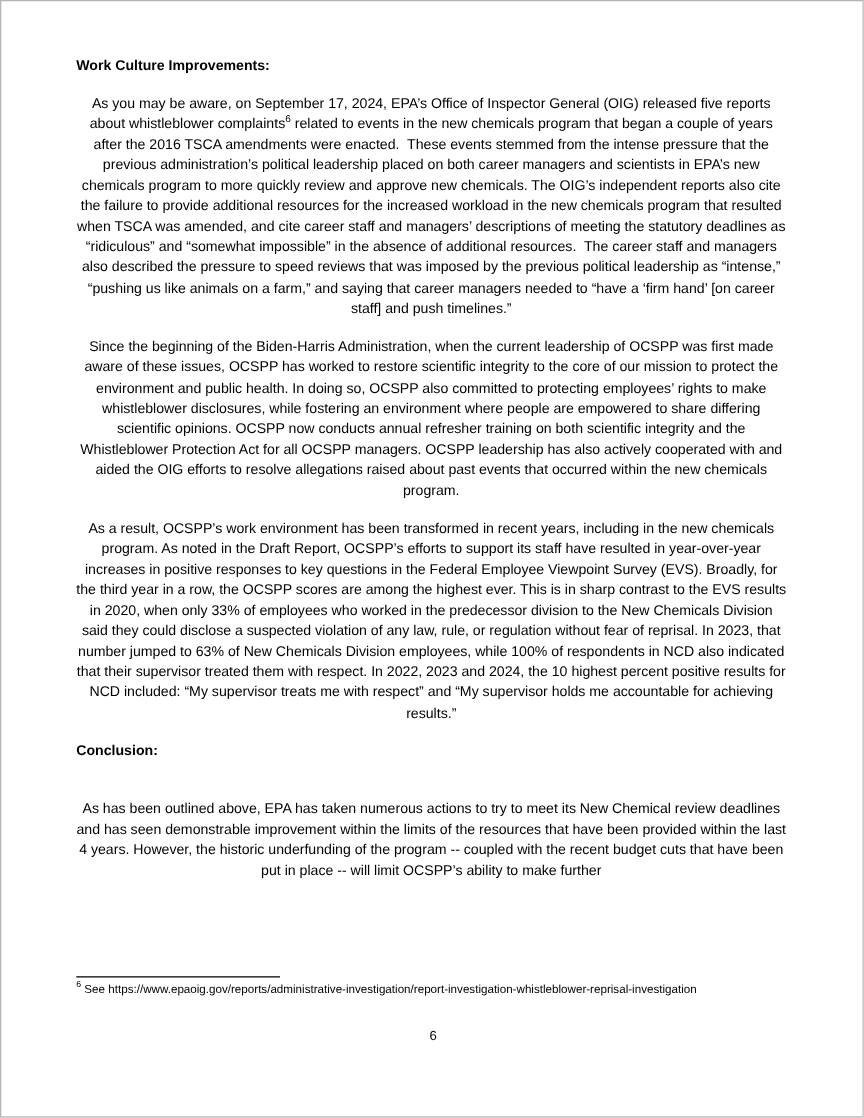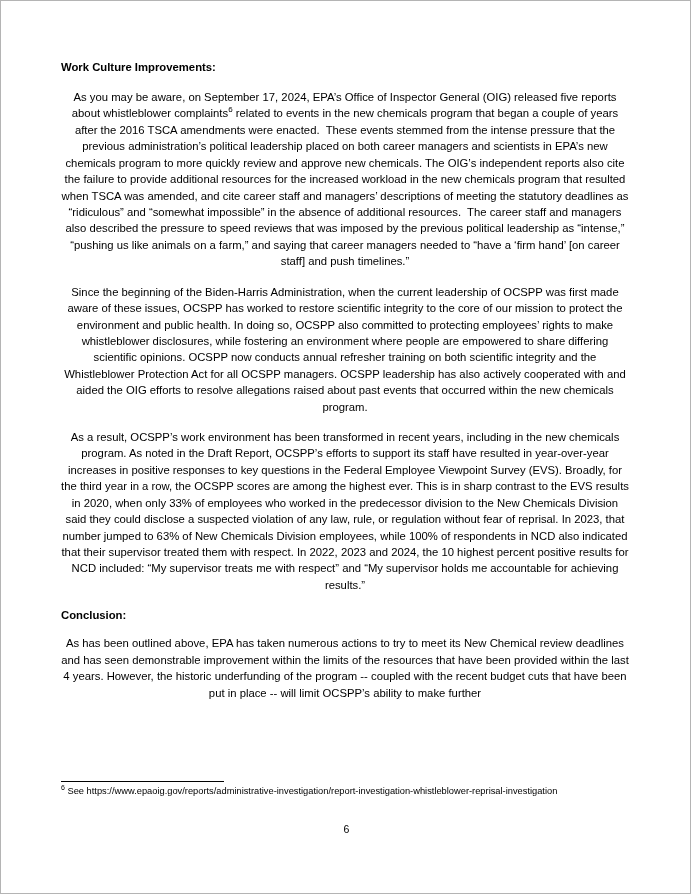--- a/index.html
+++ b/index.html
@@ -15,40 +15,40 @@
     width: 691px;
     height: 894px;
     background: #ffffff;
     box-sizing: border-box;
     overflow: hidden;
     border: 1px solid #b4b4b4;
   }
   .content {
     position: absolute;
     left: 60px;
-    top: 58px;
+    top: 44px;
     width: 568px;
   }
   .heading {
     font-size: 11.3px;
     font-weight: bold;
     color: #000;
     line-height: 1.42;
     margin: 0 0 14px 0;
   }
   .para {
     font-size: 11.3px;
     color: #000;
     line-height: 1.455;
     margin: 0 0 14px 0;
     text-align: center;
   }
   .heading.second {
     margin-top: 0;
-    margin-bottom: 12px;
+    margin-bottom: 30px;
   }
   sup {
     font-size: 8px;
     vertical-align: super;
     line-height: 0;
   }
   .footnote-sep {
     position: absolute;
     left: 60px;
     top: 780px;

